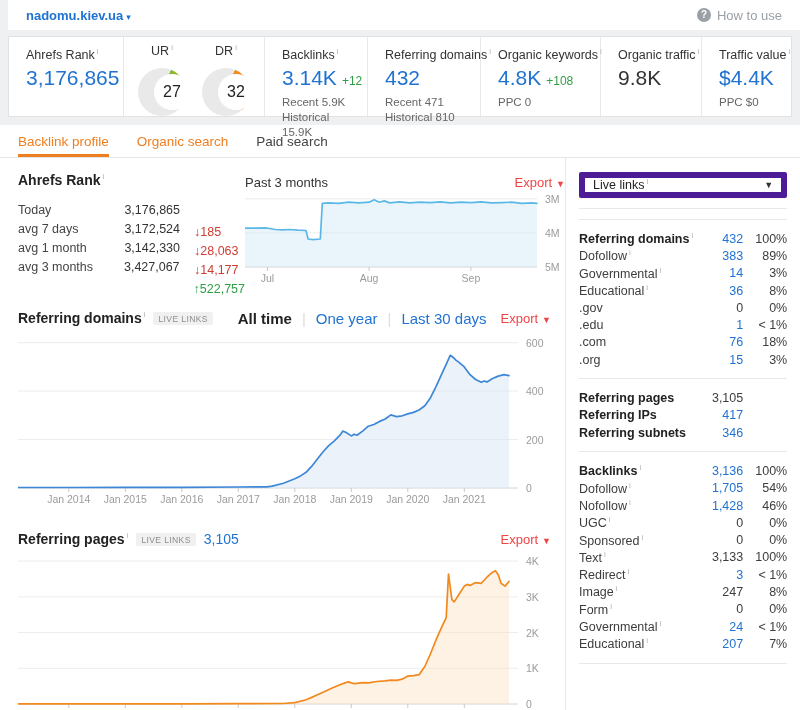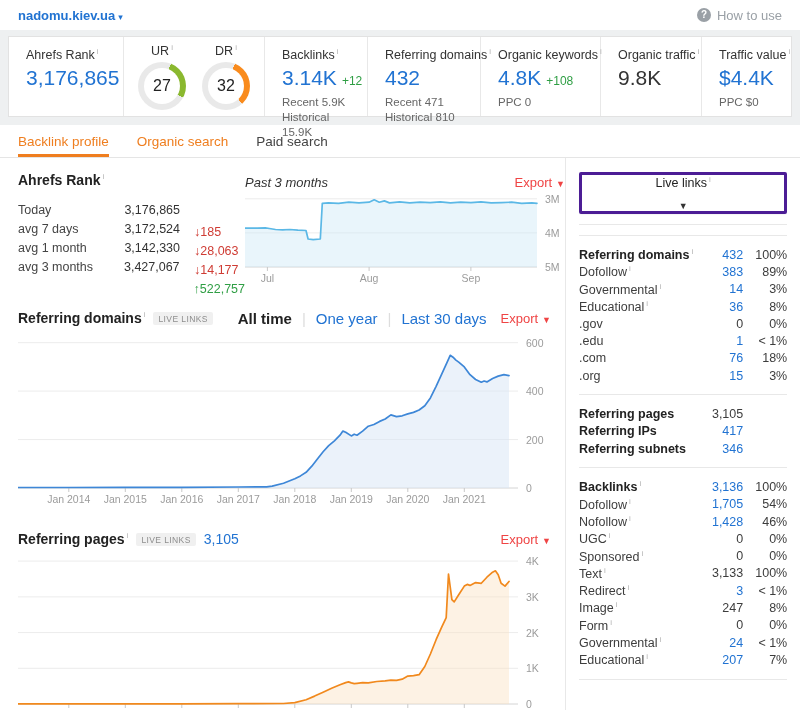--- a/index.html
+++ b/index.html
@@ -12,21 +12,21 @@
     overflow: hidden;
   }
   .blue { color: #2173d2; }
   sup.i {
     font-size: 8px; color: #b3b3b3; margin-left: 2px; vertical-align: super;
     font-weight: normal;
   }
   
   .tophdr {
     background: #fff; height: 30px; display: flex; align-items: center;
-    justify-content: space-between; padding: 0 18px;
+    justify-content: space-between; padding: 0 18px; margin-left: 8px;
   }
   .domain { font-size: 13px; font-weight: bold; cursor: pointer; }
   .domain .caret { font-size: 9px; margin-left: 3px; }
   .howto { display: flex; align-items: center; gap: 6px; color: #9aa0a6; font-size: 13px; cursor: pointer; }
   .qicon {
     width: 14px; height: 14px; border-radius: 50%; background: #9aa0a6; color: #fff;
     font-size: 10px; line-height: 14px; text-align: center; font-weight: bold;
   }
   
   .statsbar {
@@ -35,24 +35,24 @@
   }
   .card { padding: 10px 10px 8px 17px; border-right: 1px solid #e8e8e8; }
   .card:last-child { border-right: none; }
   .clabel { font-size: 12.5px; color: #333; white-space: nowrap; }
   .cvalue { font-size: 21px; margin-top: 4px; white-space: nowrap; }
   .cvalue.dark { color: #333; }
   .delta { font-size: 12px; color: #2f9e44; margin-left: 5px; }
   .csub { font-size: 11.5px; color: #666; margin-top: 5px; line-height: 15px; }
   .gaugewrap { display: flex; gap: 16px; padding: 6px 14px 0 14px; }
   .gauge { text-align: center; }
-  .glabel { font-size: 12.5px; color: #333; margin-bottom: 4px; }
+  .glabel { font-size: 12.5px; color: #333; margin-bottom: 10px; }
   .ring { width: 48px; height: 48px; border-radius: 50%; position: relative; }
   .ring .hole {
-    position: absolute; left: 6px; top: 6px; width: 36px; height: 36px;
+    position: absolute; left: 16px; top: 6px; width: 36px; height: 36px;
     background: #fff; border-radius: 50%; display: flex; align-items: center;
     justify-content: center; font-size: 16px; color: #222;
   }
   
   .tabbar {
     margin-top: 8px; background: #fff; border-bottom: 1px solid #e5e5e5;
     display: flex; gap: 28px; padding: 0 18px; height: 33px; align-items: stretch;
   }
   .tab { font-size: 13.5px; display: flex; align-items: center; position: relative; cursor: pointer; color: #ef7e1f; }
   .tab.muted { color: #444; }
@@ -69,41 +69,41 @@
   h3.sect { font-size: 14px; color: #222; }
   .ranktable { margin-top: 12px; font-size: 12.5px; }
   .rankrow { display: flex; height: 19px; align-items: center; }
   .rankrow .rl { width: 88px; color: #444; }
   .rankrow .rv { width: 74px; text-align: right; color: #333; }
   .rankrow .rd { margin-left: 14px; margin-top: 45px; }
   .down { color: #cf3c34; }
   .up { color: #2f9e44; }
   .chartblock1 { width: 320px; }
   .chead { display: flex; justify-content: space-between; align-items: center; height: 20px; }
-  .ctitle { font-size: 13px; color: #333; font-style: italic; }
+  .ctitle { font-size: 13px; color: #333; }
   .export { font-size: 13px; color: #ef4444; cursor: pointer; white-space: nowrap; }
   .export .caret { font-size: 9px; margin-left: 4px; }
   svg text { font-family: "Liberation Sans", sans-serif; }
   
   .sechead { display: flex; align-items: center; margin-top: 16px; height: 22px; }
   .badge {
     font-size: 8.5px; color: #8d8d8d; background: #f0f0f0; padding: 2px 5px 1px 5px;
     margin-left: 8px; letter-spacing: .4px; border-radius: 2px; white-space: nowrap;
   }
   .count { font-size: 14px; margin-left: 8px; }
   .ranges { margin-left: auto; display: flex; align-items: center; gap: 10px; font-size: 15px; margin-right: 14px; }
   .ranges .sep { color: #ddd; }
   .range.active { color: #222; font-weight: bold; cursor: default; }
   .range.link { color: #2173d2; cursor: pointer; }
   .exp-right { margin-left: auto; }
   
   .select {
-    border: 3px solid #4c1d95; border-radius: 2px; height: 42px; display: flex;
+    border: 6px solid #4c1d95; border-radius: 2px; height: 26px; display: flex;
     align-items: center; justify-content: space-between; padding: 0 8px; font-size: 12.5px;
-    color: #222; background: #fff; cursor: pointer; box-shadow: 0 1px 1px rgba(0,0,0,.04); flex-direction: column;
+    color: #222; background: #fff; cursor: pointer; box-shadow: 0 1px 1px rgba(0,0,0,.04);
   }
   .select .caret { font-size: 9px; color: #333; }
   .sdivider { border-top: 1px solid #e8e8e8; margin: 10px 0; }
   .srow { display: flex; align-items: center; height: 17.3px; font-size: 12.5px; color: #3d3d3d; }
   .srow .sl { flex: 1; white-space: nowrap; }
   .srow .sv { width: 50px; text-align: right; }
   .srow .sp { width: 44px; text-align: right; color: #3d3d3d; }
   .srow.bold .sl { font-weight: bold; color: #222; }
 </style>
 </head>

